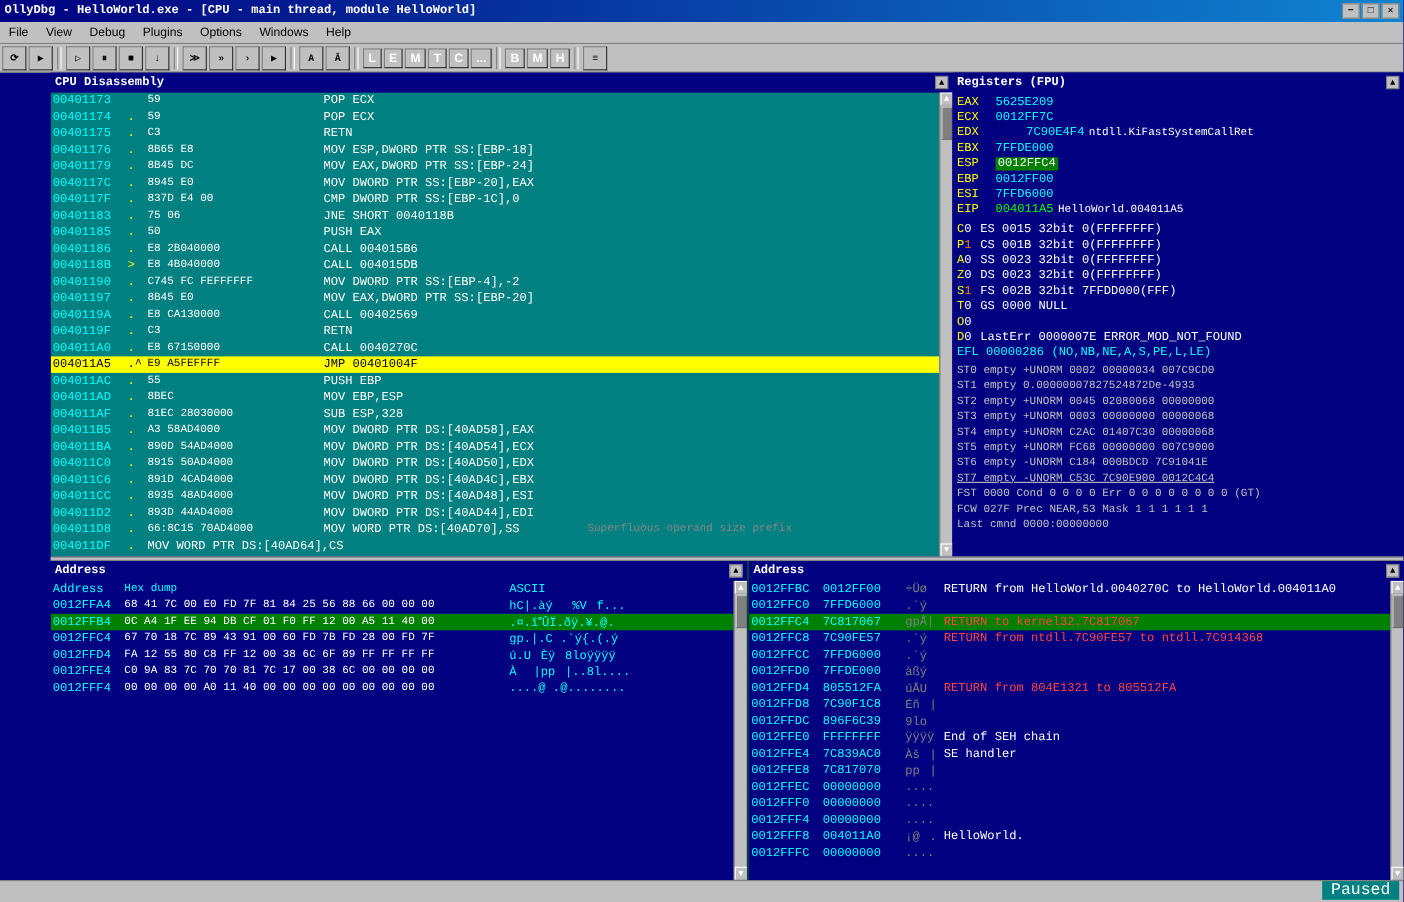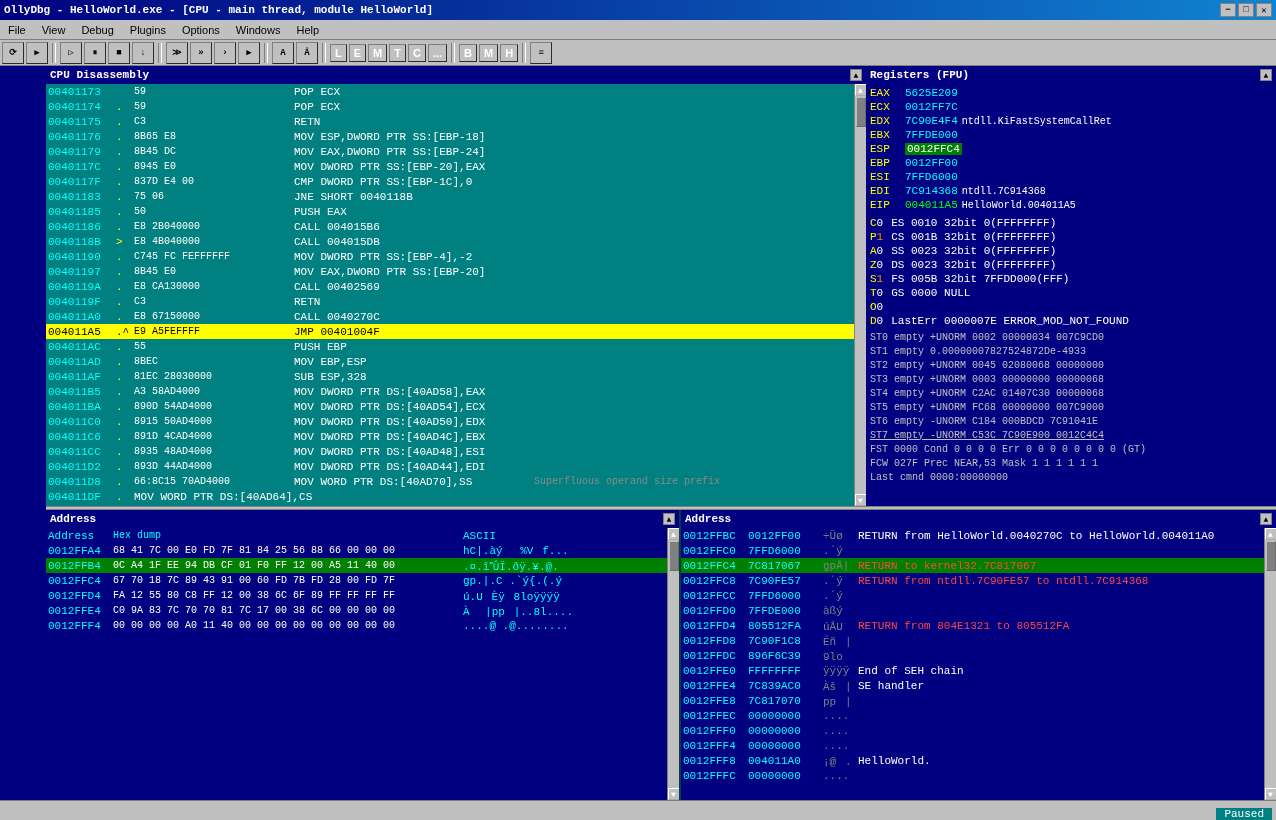--- a/index.html
+++ b/index.html
@@ -160,23 +160,23 @@
       white-space: nowrap;
     }
     .reg-name { color: #ffff00; width: 35px; }
 
     
     #status-bar {
       background: #c0c0c0;
       color: black;
       height: 20px;
       display: flex;
-      align-items: flex-end;
+      align-items: flex-start;
       padding: 0 4px;
-      font-size: 11px;
+      font-size: 15px;
       border-top: 1px solid #808080;
       justify-content: flex-end;
     }
 
     .hex-row {
       display: flex;
       height: 15px;
       align-items: center;
       padding: 0 2px;
       font-size: 11px;
@@ -512,21 +512,21 @@
             <span style="color:#00ffff;">5625E209</span>
             <span style="color:#ffffff;margin-left:4px;font-size:10px;"></span>
           </div>
           <div class="reg-row">
             <span class="reg-name">ECX</span>
             <span style="color:#00ffff;">0012FF7C</span>
             <span style="color:#ffffff;margin-left:4px;font-size:10px;"></span>
           </div>
           <div class="reg-row">
             <span class="reg-name">EDX</span>
-            <span style="color:#00ffff;">7C90E4F4</span>
+            <span style="color:#00ffff;margin-left:28px;">7C90E4F4</span>
             <span style="color:#ffffff;margin-left:4px;font-size:10px;">ntdll.KiFastSystemCallRet</span>
           </div>
           <div class="reg-row">
             <span class="reg-name">EBX</span>
             <span style="color:#00ffff;">7FFDE000</span>
             <span style="color:#ffffff;margin-left:4px;font-size:10px;"></span>
           </div>
           <div class="reg-row">
             <span class="reg-name">ESP</span>
             <span style="background:#008000;color:#ffffff;padding:0 2px;">0012FFC4</span>
@@ -536,68 +536,66 @@
             <span class="reg-name">EBP</span>
             <span style="color:#00ffff;">0012FF00</span>
             <span style="color:#ffffff;margin-left:4px;font-size:10px;"></span>
           </div>
           <div class="reg-row">
             <span class="reg-name">ESI</span>
             <span style="color:#00ffff;">7FFD6000</span>
             <span style="color:#ffffff;margin-left:4px;font-size:10px;"></span>
           </div>
           <div class="reg-row">
-            <span class="reg-name">EDI</span>
-            <span style="color:#00ffff;">7C914368</span>
-            <span style="color:#ffffff;margin-left:4px;font-size:10px;">ntdll.7C914368</span>
-          </div>
-          <div class="reg-row">
             <span class="reg-name">EIP</span>
             <span style="color:#00ff00;">004011A5</span>
             <span style="color:#ffffff;margin-left:4px;font-size:10px;">HelloWorld.004011A5</span>
           </div>
           <div style="height: 4px;"></div>
           <div class="reg-row">
             <span style="color:#ffff00;">C</span>
             <span style="color:#ffffff;"> 0</span>
-            <span style="color:#ffffff;margin-left:8px;">ES 0010  32bit 0(FFFFFFFF)</span>
+            <span style="color:#ffffff;margin-left:8px;">ES 0015  32bit 0(FFFFFFFF)</span>
           </div>
           <div class="reg-row">
             <span style="color:#ffff00;">P</span>
             <span style="color:#ff8800;"> 1</span>
             <span style="color:#ffffff;margin-left:8px;">CS 001B  32bit 0(FFFFFFFF)</span>
           </div>
           <div class="reg-row">
             <span style="color:#ffff00;">A</span>
             <span style="color:#ffffff;"> 0</span>
             <span style="color:#ffffff;margin-left:8px;">SS 0023  32bit 0(FFFFFFFF)</span>
           </div>
           <div class="reg-row">
             <span style="color:#ffff00;">Z</span>
             <span style="color:#ffffff;"> 0</span>
             <span style="color:#ffffff;margin-left:8px;">DS 0023  32bit 0(FFFFFFFF)</span>
           </div>
           <div class="reg-row">
             <span style="color:#ffff00;">S</span>
             <span style="color:#ff8800;"> 1</span>
-            <span style="color:#ffffff;margin-left:8px;">FS 005B  32bit 7FFDD000(FFF)</span>
+            <span style="color:#ffffff;margin-left:8px;">FS 002B  32bit 7FFDD000(FFF)</span>
           </div>
           <div class="reg-row">
             <span style="color:#ffff00;">T</span>
             <span style="color:#ffffff;"> 0</span>
             <span style="color:#ffffff;margin-left:8px;">GS 0000  NULL</span>
           </div>
           <div class="reg-row">
             <span style="color:#ffff00;">O</span>
             <span style="color:#ffffff;"> 0</span>
           </div>
           <div class="reg-row">
             <span style="color:#ffff00;">D</span>
             <span style="color:#ffffff;"> 0</span>
             <span style="color:#ffffff;margin-left:8px;">LastErr 0000007E ERROR_MOD_NOT_FOUND</span>
+          </div>
+          <div class="reg-row">
+            <span style="color:#00ffff;">EFL 00000286  (NO,NB,NE,A,S,PE,L,LE)</span>
           </div>
           <div style="height: 2px;"></div>
           <div class="reg-row" style="font-size: 10px; color: rgb(192, 192, 192);">ST0 empty +UNORM 0002  00000034  007C9CD0</div>
           <div class="reg-row" style="font-size: 10px; color: rgb(192, 192, 192);">ST1 empty  0.00000007827524872De-4933</div>
           <div class="reg-row" style="font-size: 10px; color: rgb(192, 192, 192);">ST2 empty +UNORM 0045  02080068  00000000</div>
           <div class="reg-row" style="font-size: 10px; color: rgb(192, 192, 192);">ST3 empty +UNORM 0003  00000000  00000068</div>
           <div class="reg-row" style="font-size: 10px; color: rgb(192, 192, 192);">ST4 empty +UNORM C2AC  01407C30  00000068</div>
           <div class="reg-row" style="font-size: 10px; color: rgb(192, 192, 192);">ST5 empty +UNORM FC68  00000000  007C9000</div>
           <div class="reg-row" style="font-size: 10px; color: rgb(192, 192, 192);">ST6 empty -UNORM C184  000BDCD  7C91041E</div>
           <div class="reg-row" style="font-size: 10px; color: rgb(192, 192, 192); text-decoration: underline;">ST7 empty -UNORM C53C  7C90E900  0012C4C4</div>

